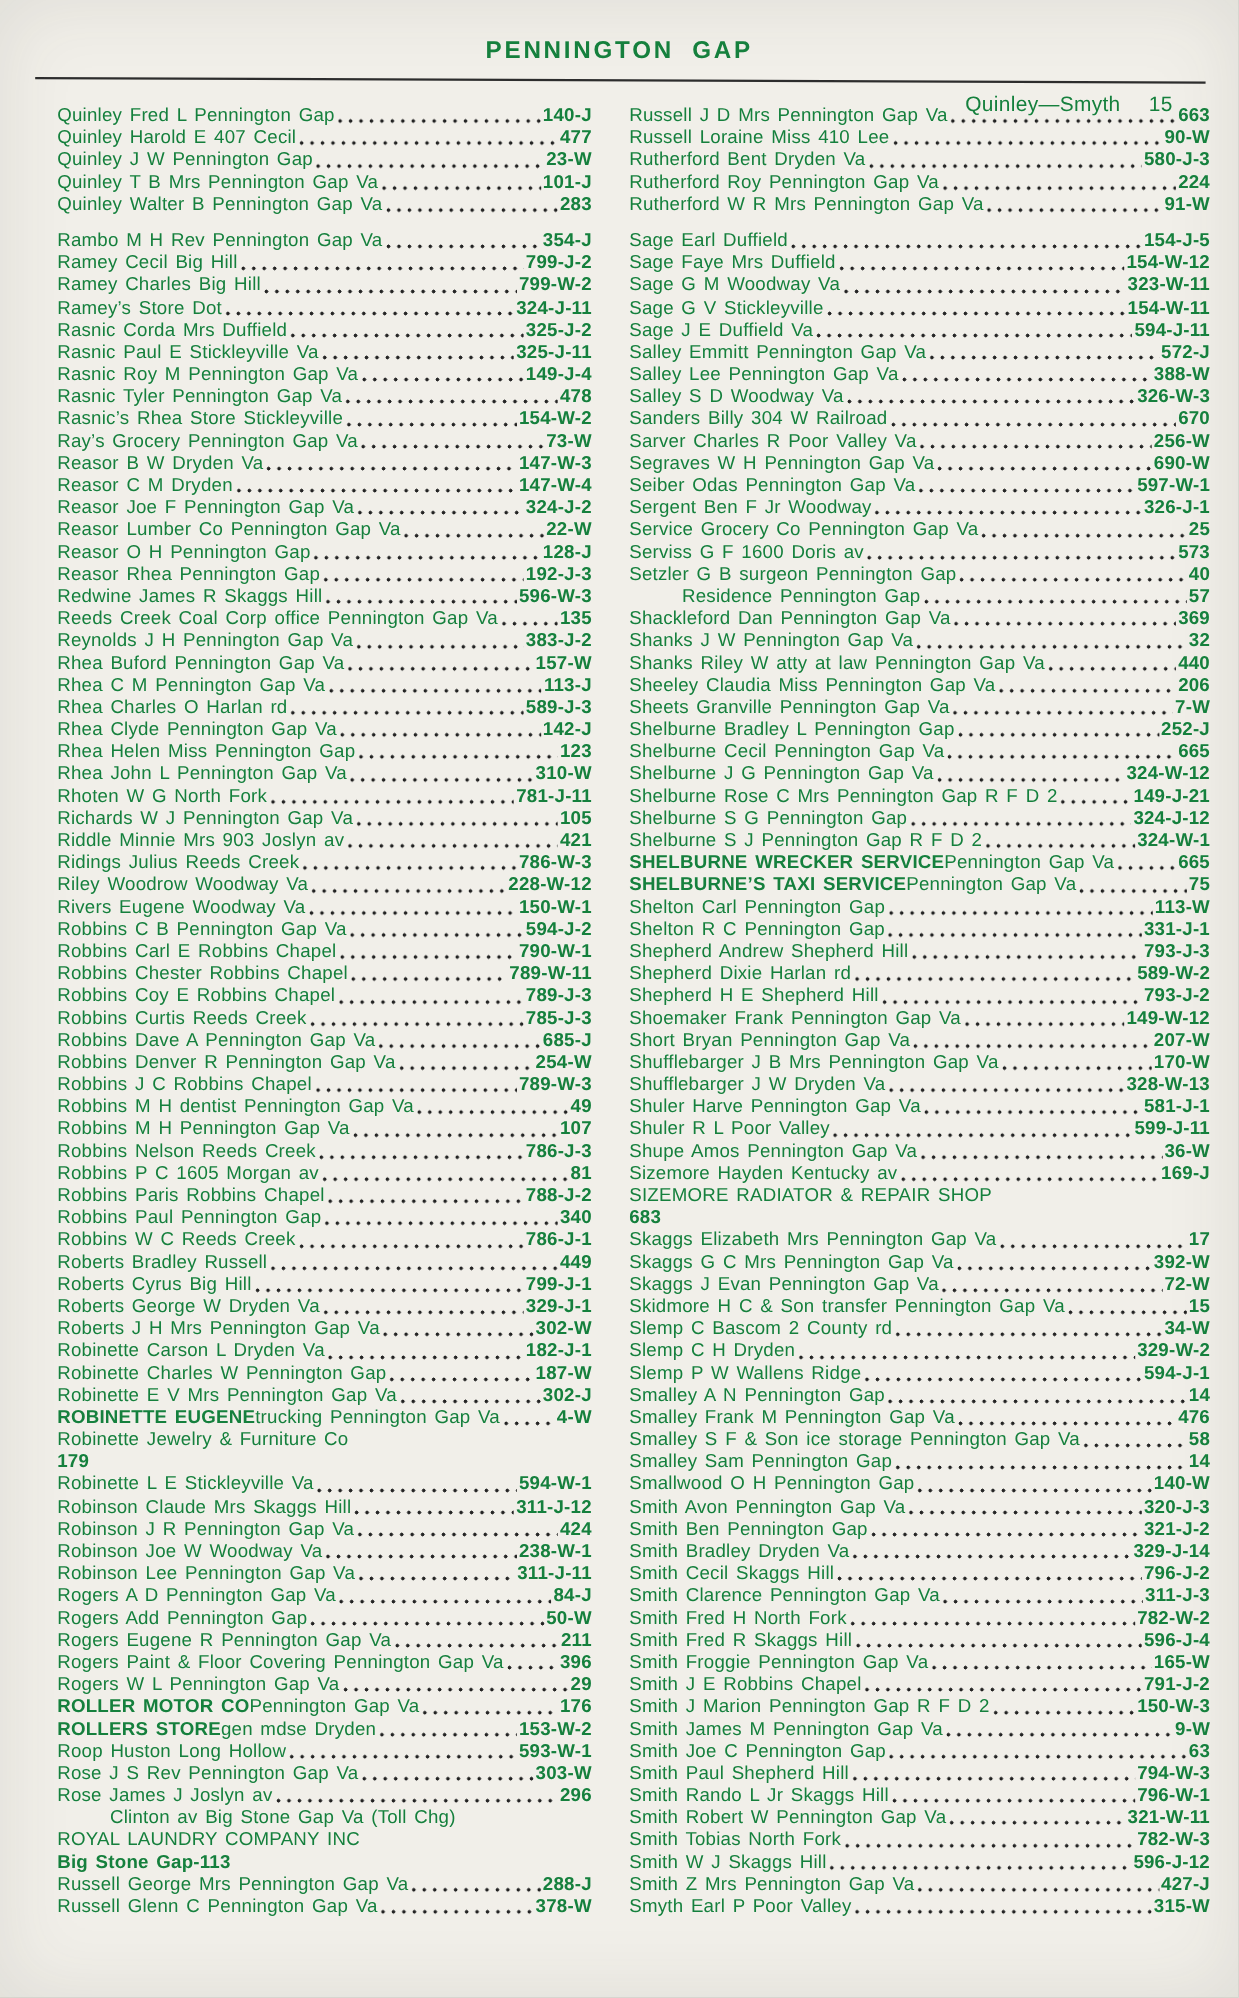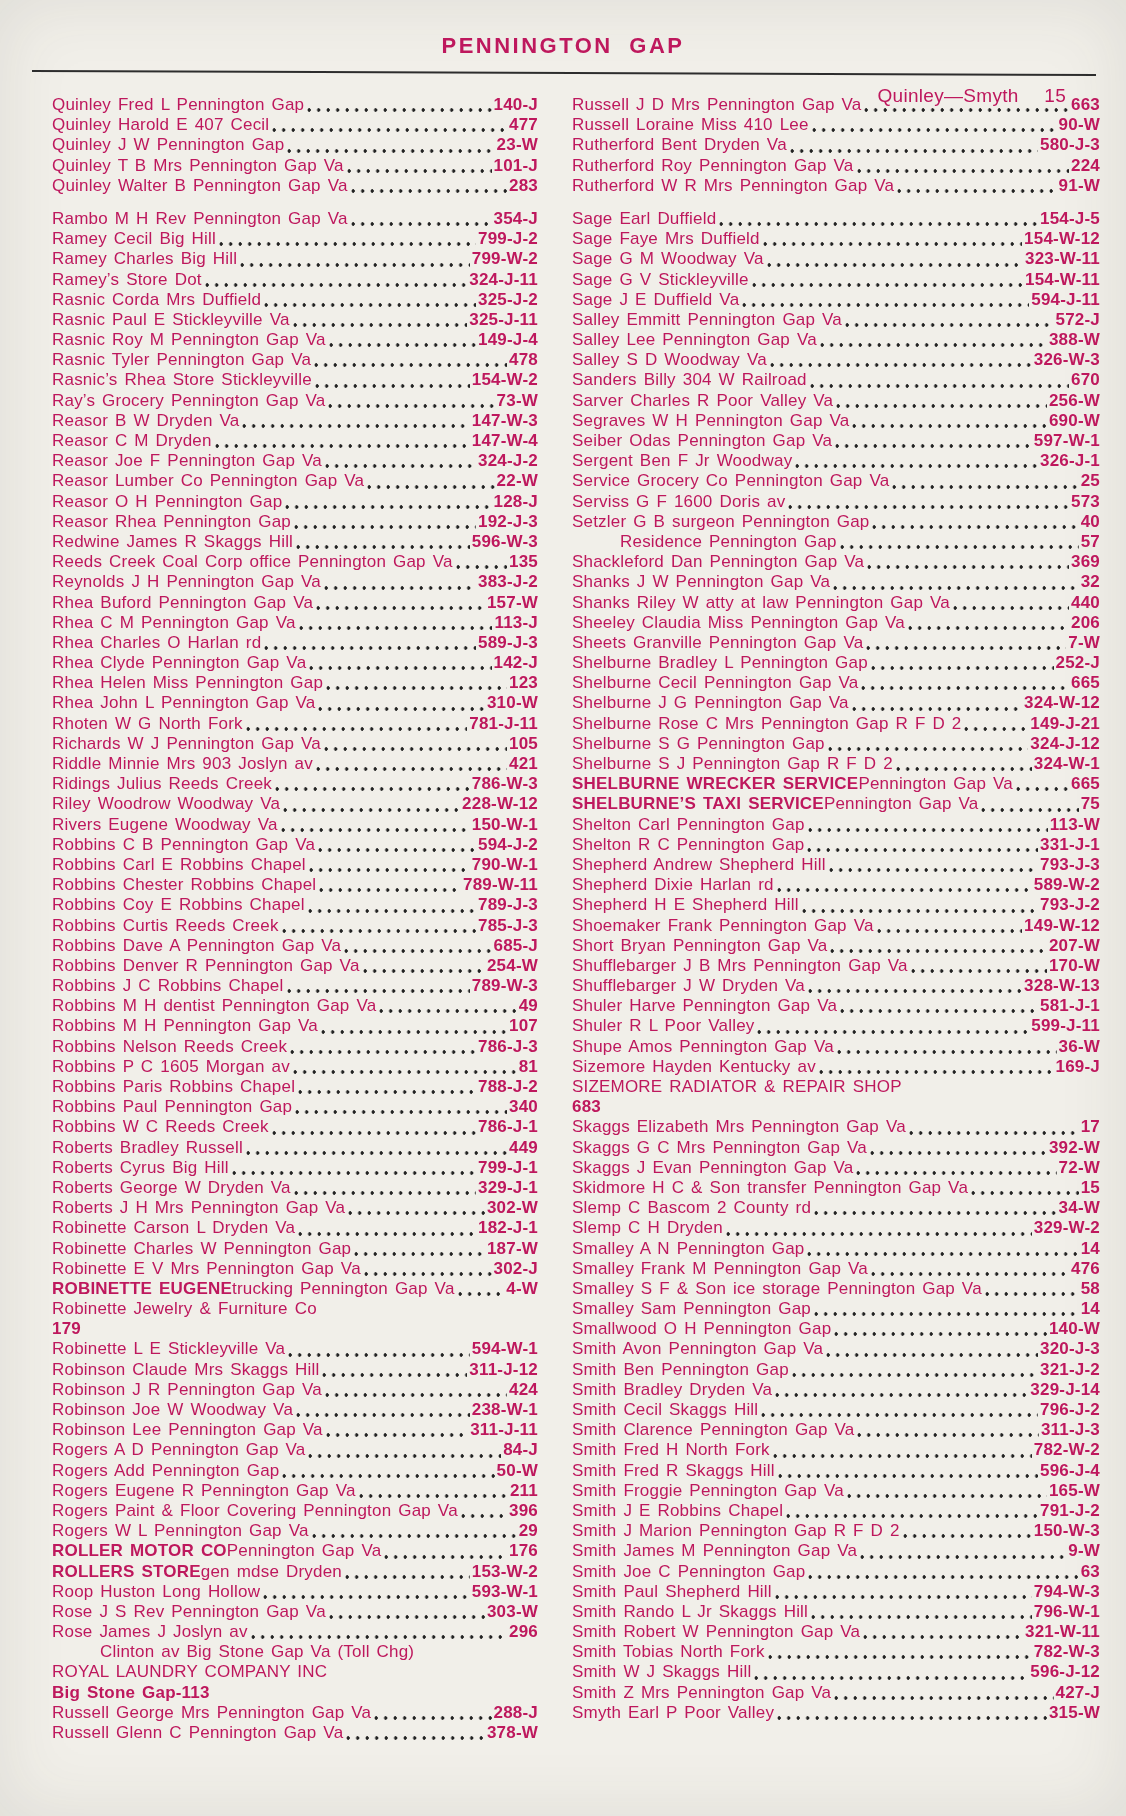--- a/index.html
+++ b/index.html
@@ -1,18 +1,18 @@
 <!DOCTYPE html>
 <html><head>
 <meta charset="utf-8">
 <style>
   html,body{margin:0;padding:0;background:#cfccc5;}
   .page{
     position:relative;width:1126px;height:1816px;background:#f1efe9;
-    font-family:"Liberation Sans","DejaVu Sans",sans-serif;color:#be185d;
+    font-family:"Liberation Sans","DejaVu Sans",sans-serif;color:#15803d;
     overflow:hidden;box-shadow:inset 0 0 70px rgba(60,55,45,0.10);
   }
   .title{
     position:absolute;top:33px;left:0;width:100%;text-align:center;
     font-size:22px;font-weight:bold;letter-spacing:2.5px;word-spacing:8px;
   }
   .running-head{position:absolute;top:37px;right:60px;font-size:19px;letter-spacing:0.3px;margin-top:48px;}
   .running-head .pageno{display:inline-block;margin-left:20px;font-size:19px;}
   .rule{
     position:absolute;top:70px;left:32px;width:1064px;
@@ -728,20 +728,25 @@
         <span class="t">Slemp C Bascom 2 County rd</span>
         <span class="dots"></span>
         <span class="num">34-W</span>
       </div>
       <div class="row">
         <span class="t">Slemp C H Dryden</span>
         <span class="dots"></span>
         <span class="num">329-W-2</span>
       </div>
       <div class="row">
+        <span class="t">Slemp P W Wallens Ridge</span>
+        <span class="dots"></span>
+        <span class="num">594-J-1</span>
+      </div>
+      <div class="row">
         <span class="t">Smalley A N Pennington Gap</span>
         <span class="dots"></span>
         <span class="num">14</span>
       </div>
       <div class="row">
         <span class="t">Smalley Frank M Pennington Gap Va</span>
         <span class="dots"></span>
         <span class="num">476</span>
       </div>
       <div class="row">

